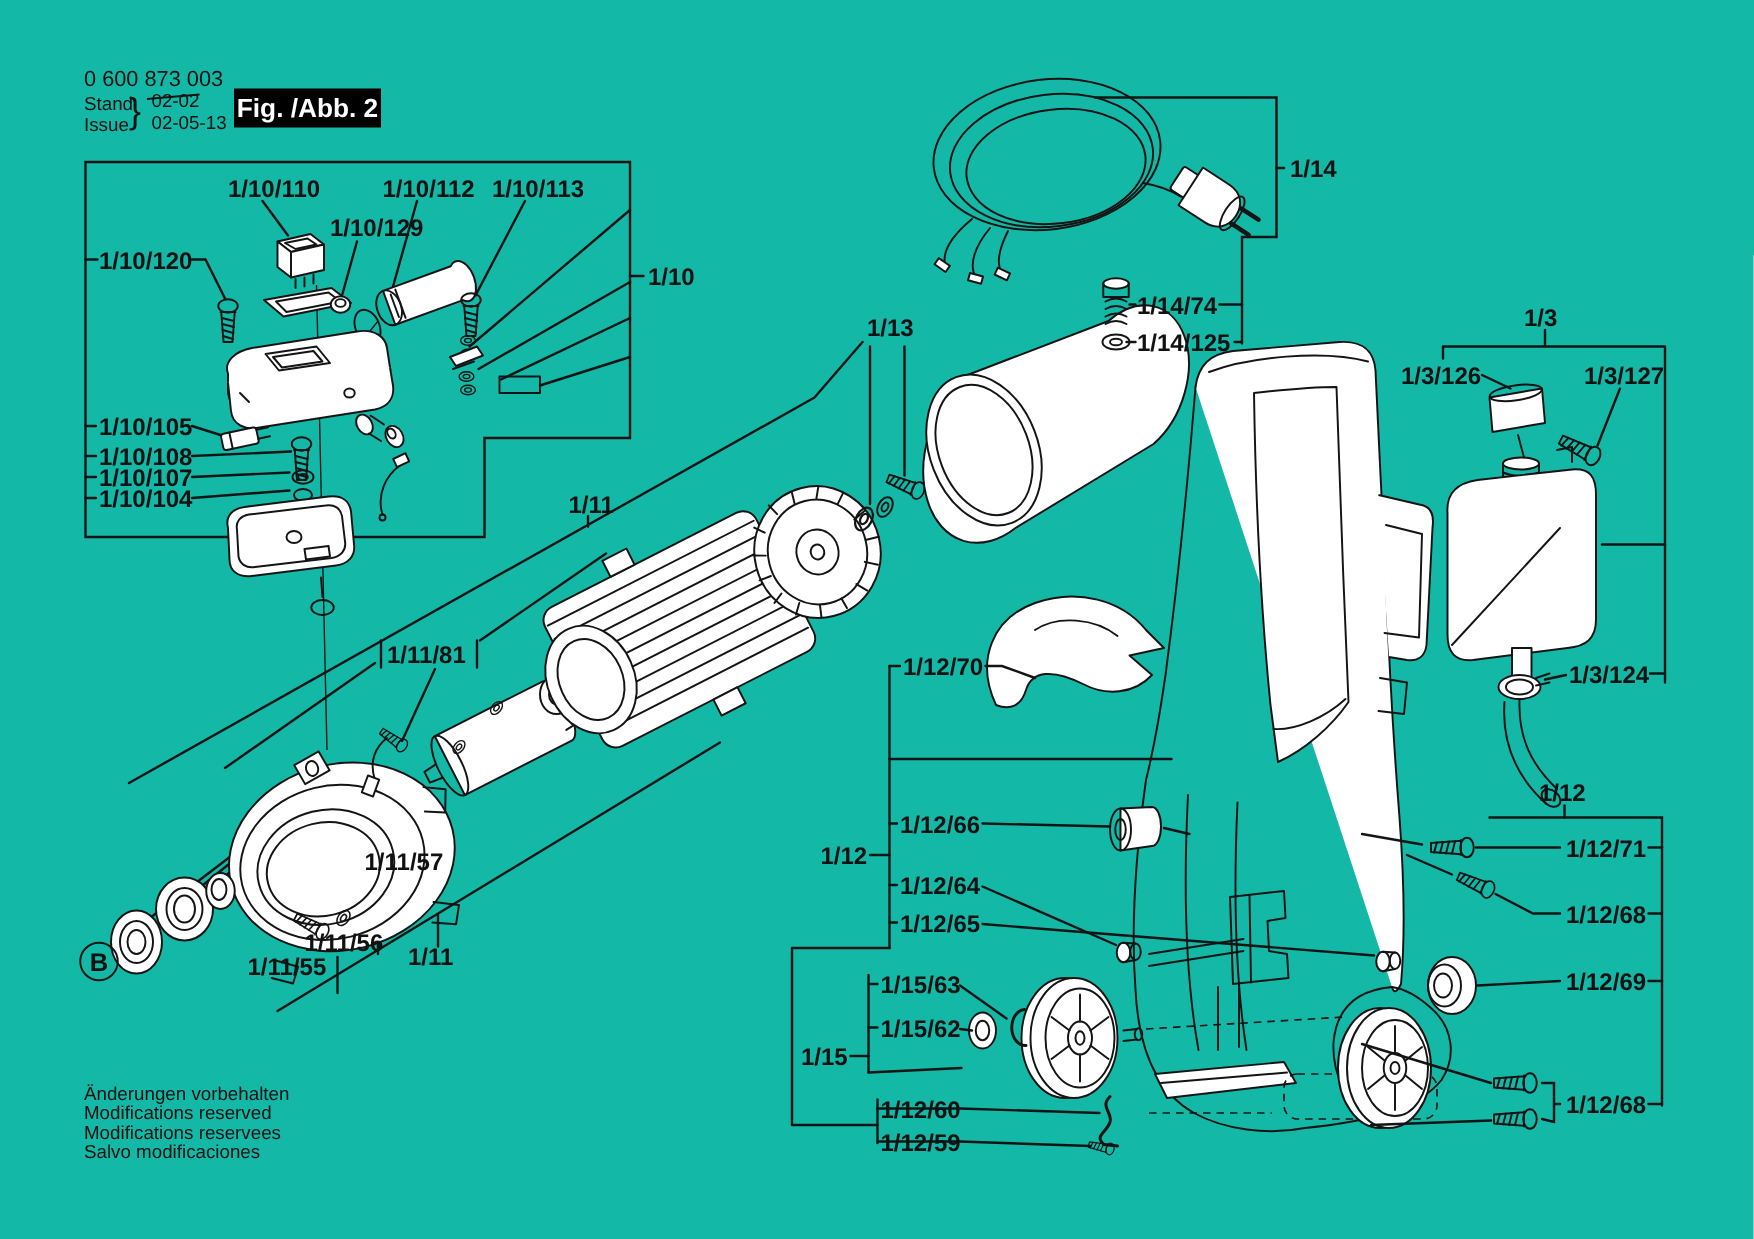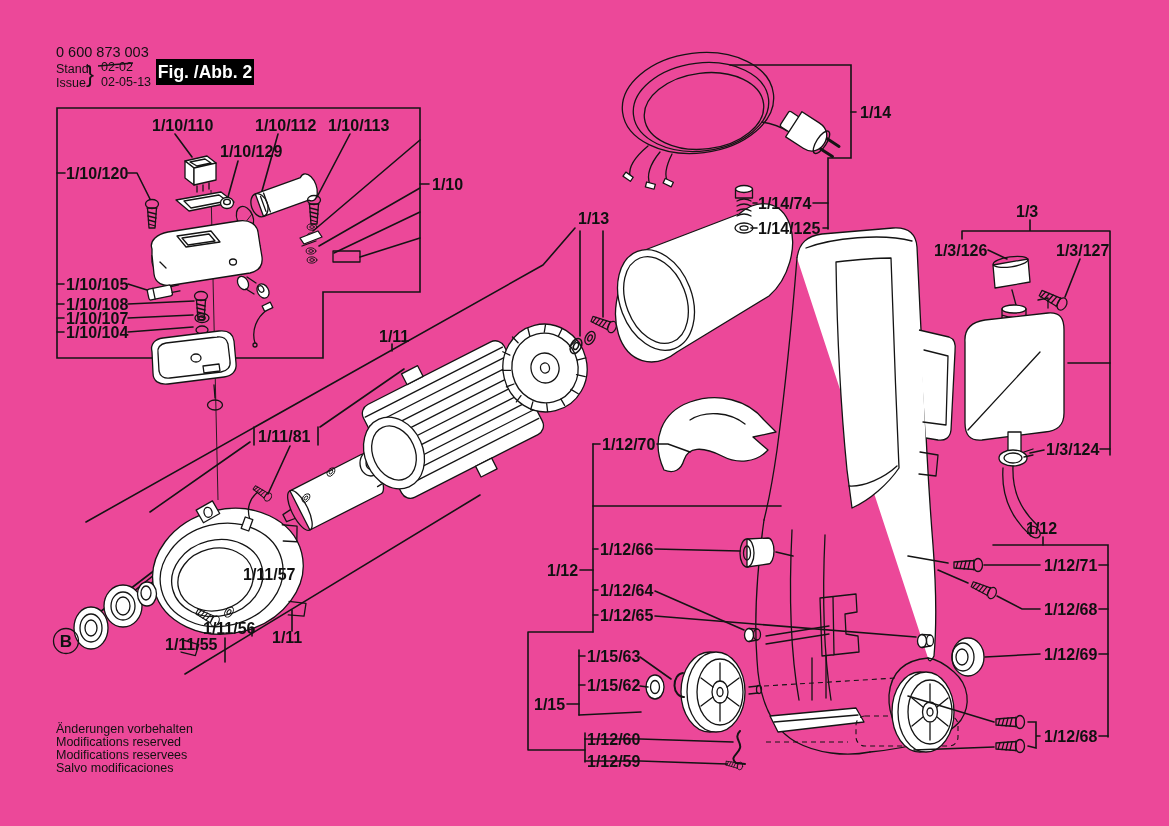--- a/index.html
+++ b/index.html
@@ -1,16 +1,16 @@
 <!DOCTYPE html>
 <html><head>
 <meta charset="utf-8">
 <style>
   html,body{margin:0;padding:0;background:#e8e8e8;}
-  .stage{position:relative;width:1169px;height:826px;background:#ec4899;margin:0 auto;overflow:hidden;
+  .stage{position:relative;width:1169px;height:826px;background:#14b8a6;margin:0 auto;overflow:hidden;
          font-family:"Liberation Sans",sans-serif;}
   svg{position:absolute;left:0;top:0;}
   svg text{font-family:"Liberation Sans",sans-serif;fill:#111;}
   text.plabel{font-size:16px;font-weight:bold;letter-spacing:0px;}
   text.hsmall{font-size:12.5px;}
   text.hnum{font-size:14.5px;}
   text.brace{font-size:24px;font-weight:normal;}
   text.badge{font-size:17.5px;font-weight:bold;fill:#ffffff;}
   text.foot{font-size:12.5px;}
   text.viewB{font-size:17px;font-weight:bold;}

